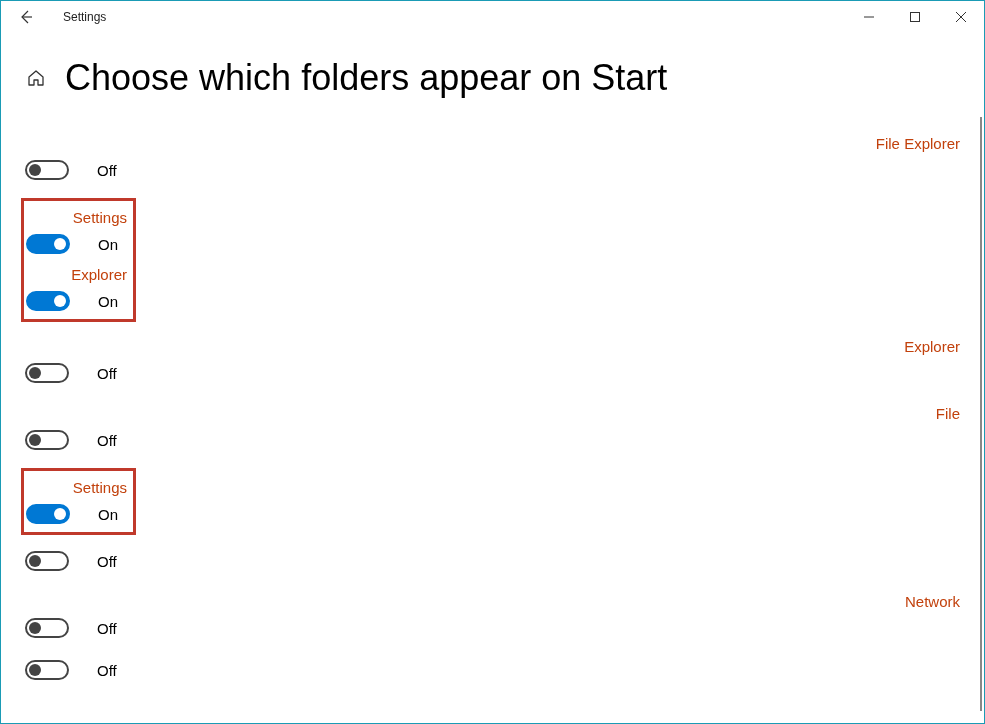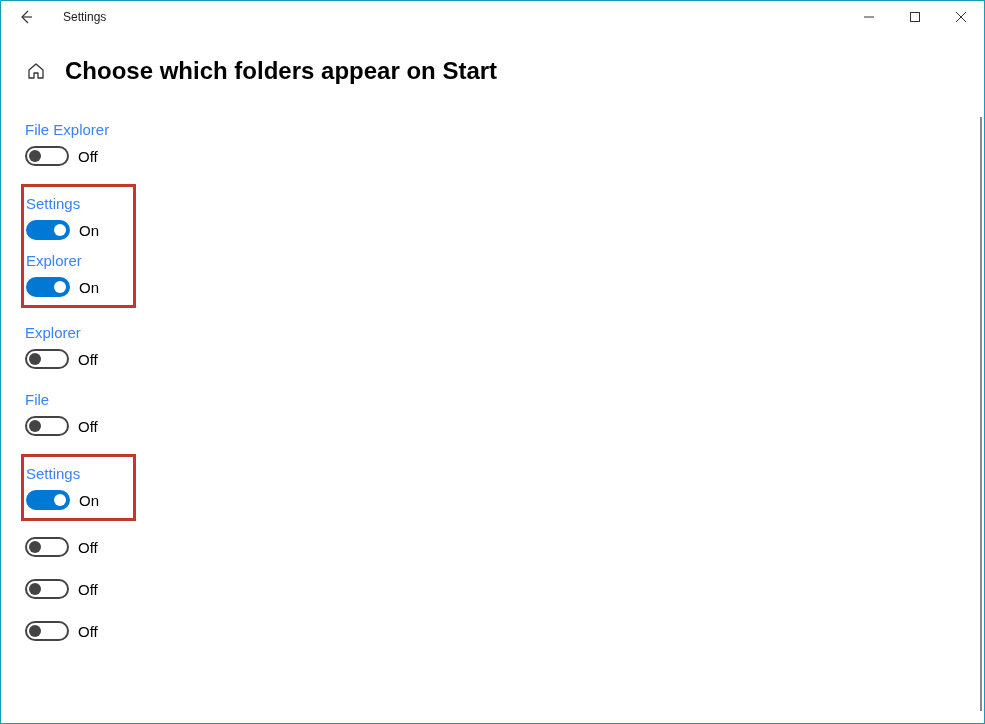--- a/index.html
+++ b/index.html
@@ -60,38 +60,39 @@
   .home-icon {
     width: 22px;
     height: 22px;
     display: flex;
     align-items: center;
     justify-content: center;
     margin-right: 18px;
     cursor: pointer;
   }
   .page-title {
-    font-size: 24px;
-    font-weight: 700;
+    font-size: 36px;
+    font-weight: 400;
     color: #000;
   }
   
   .setting-item {
     margin-bottom: 16px;
     padding: 4px 0 2px 0;
   }
   .setting-label {
     font-size: 15px;
-    color: #3b82f6;
+    color: #c2410c;
     margin-bottom: 8px;
+    text-align: right;
   }
   .toggle-row {
     display: flex;
     align-items: center;
-    gap: 9px;
+    gap: 28px;
   }
   .toggle {
     width: 44px;
     height: 20px;
     border-radius: 10px;
     position: relative;
     cursor: pointer;
     flex-shrink: 0;
   }
   .toggle.off {
@@ -242,20 +243,21 @@
   </div>
 
   <div class="setting-item">
     <div class="toggle-row">
       <div class="toggle off"></div>
       <span class="toggle-state">Off</span>
     </div>
   </div>
 
   <div class="setting-item">
+    <div class="setting-label">Network</div>
     <div class="toggle-row">
       <div class="toggle off"></div>
       <span class="toggle-state">Off</span>
     </div>
   </div>
 
   <div class="setting-item">
     <div class="toggle-row">
       <div class="toggle off"></div>
       <span class="toggle-state">Off</span>

